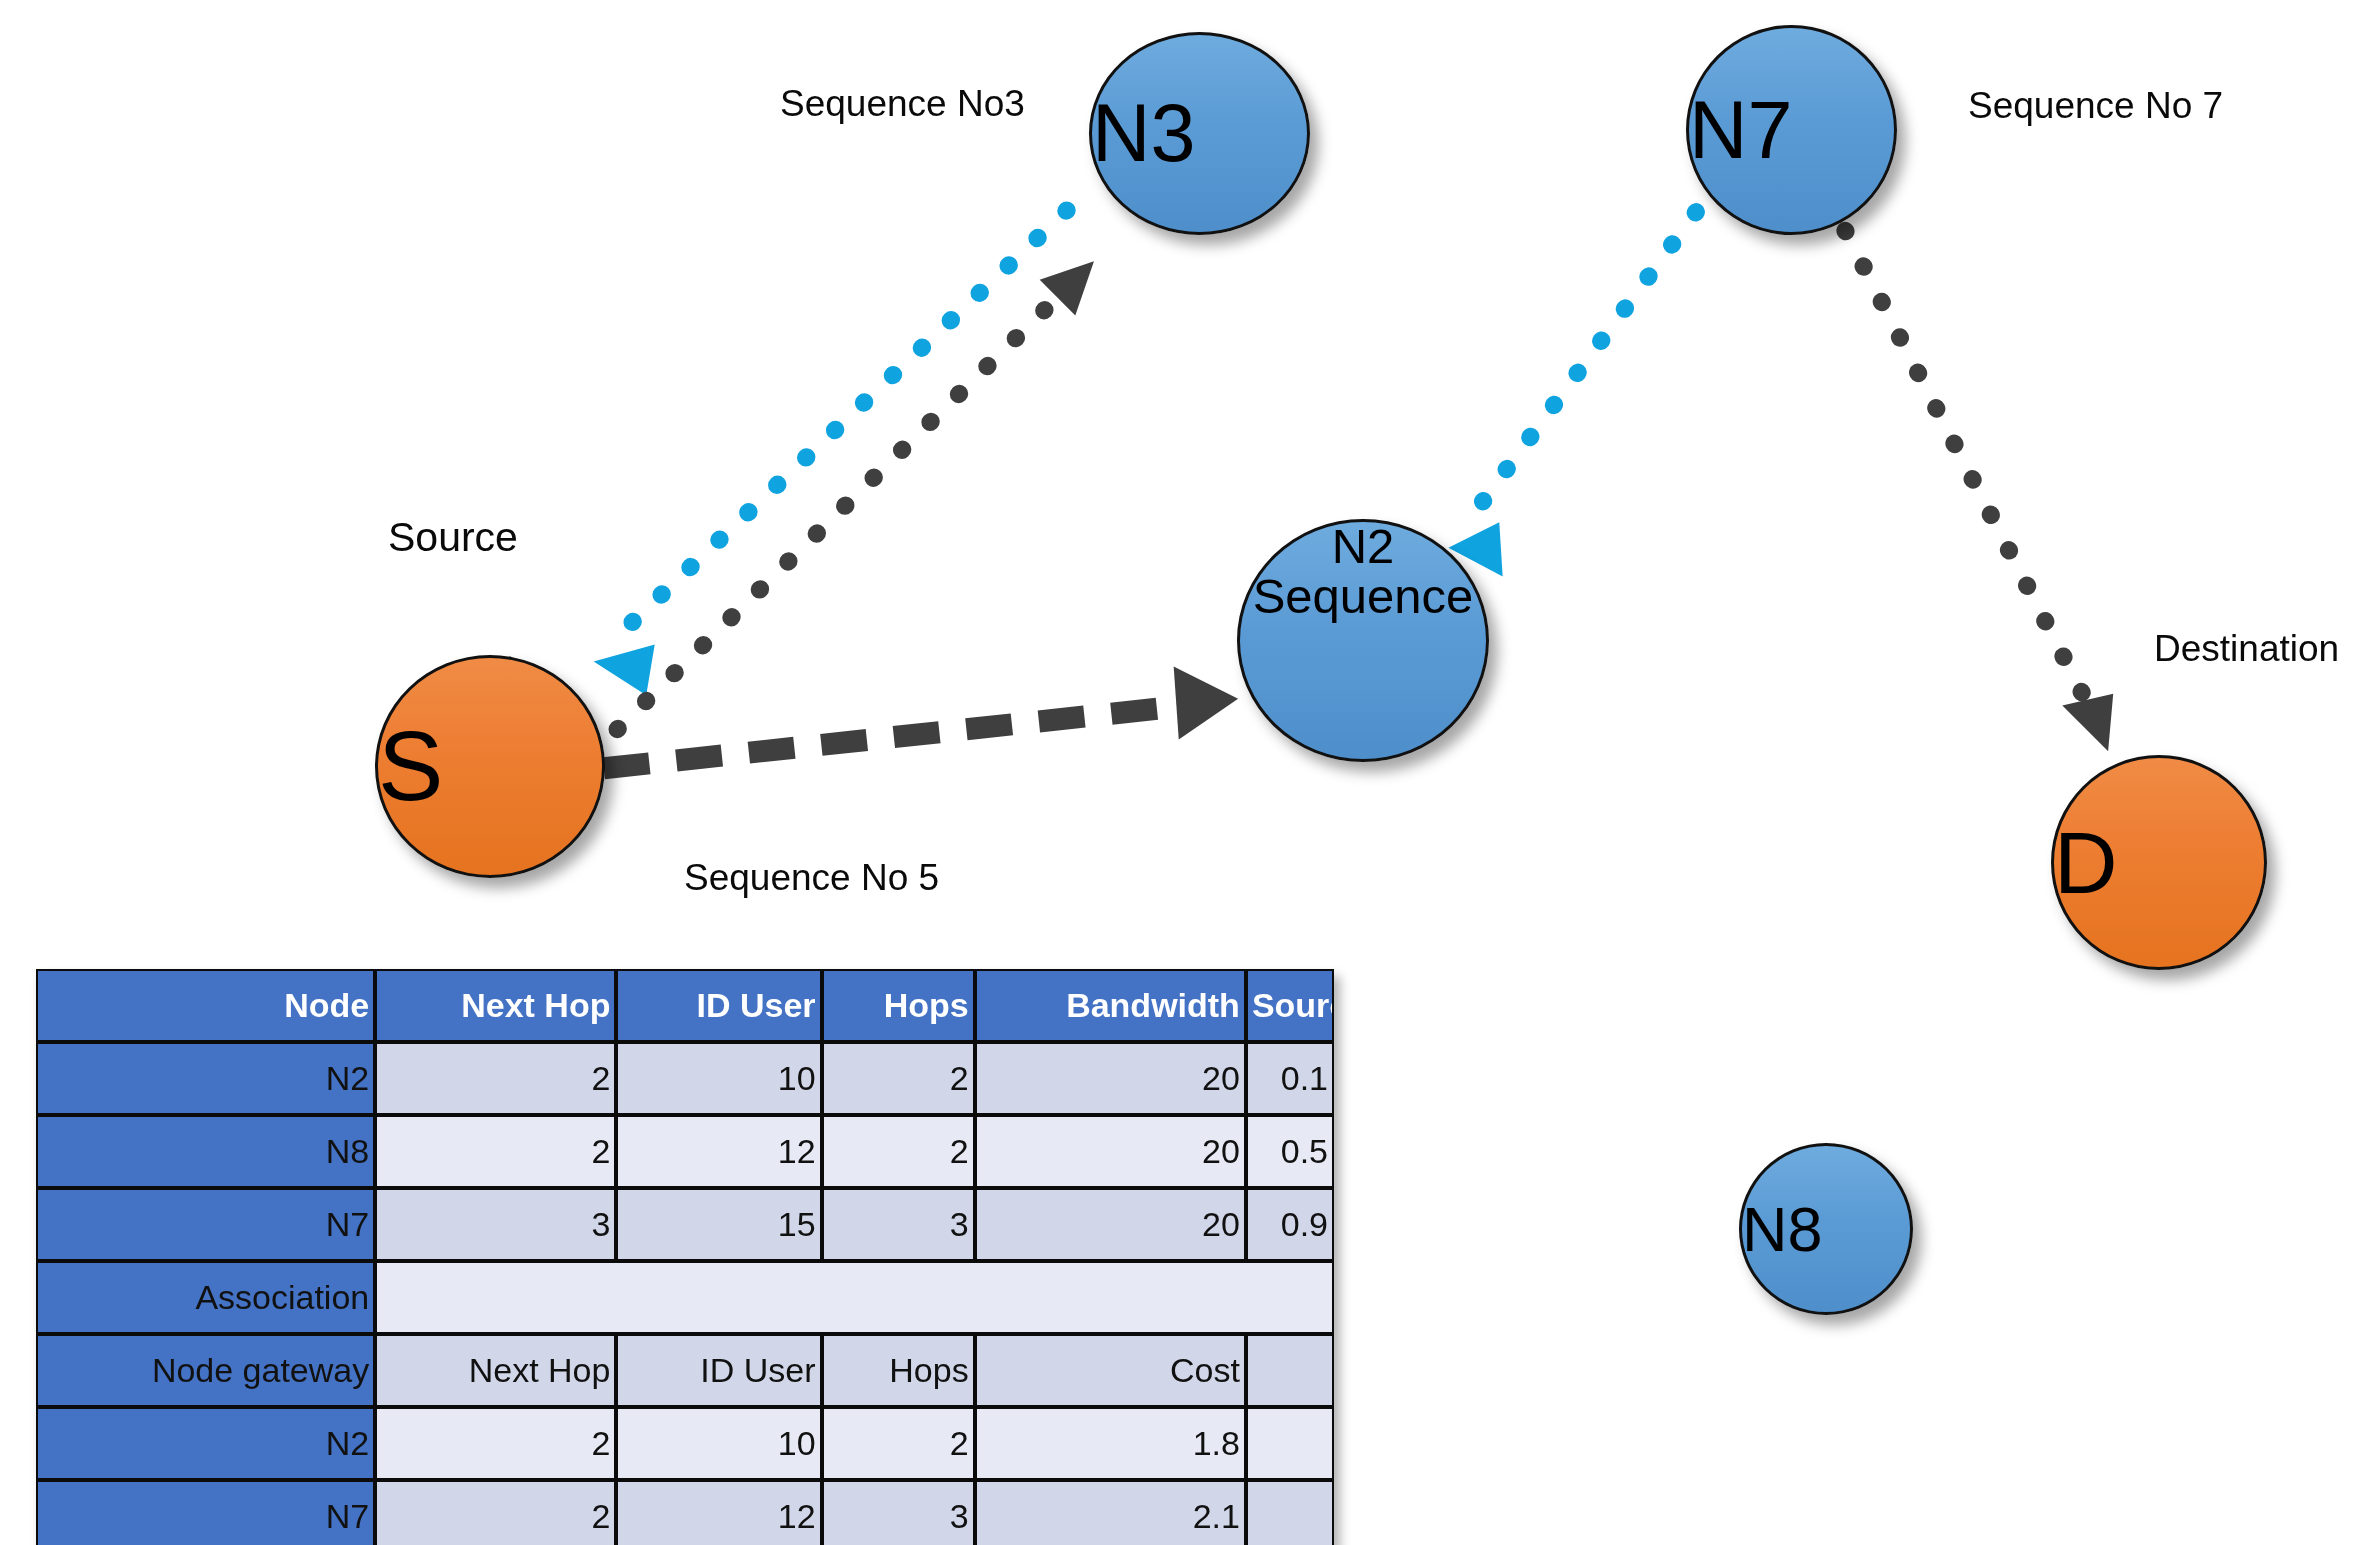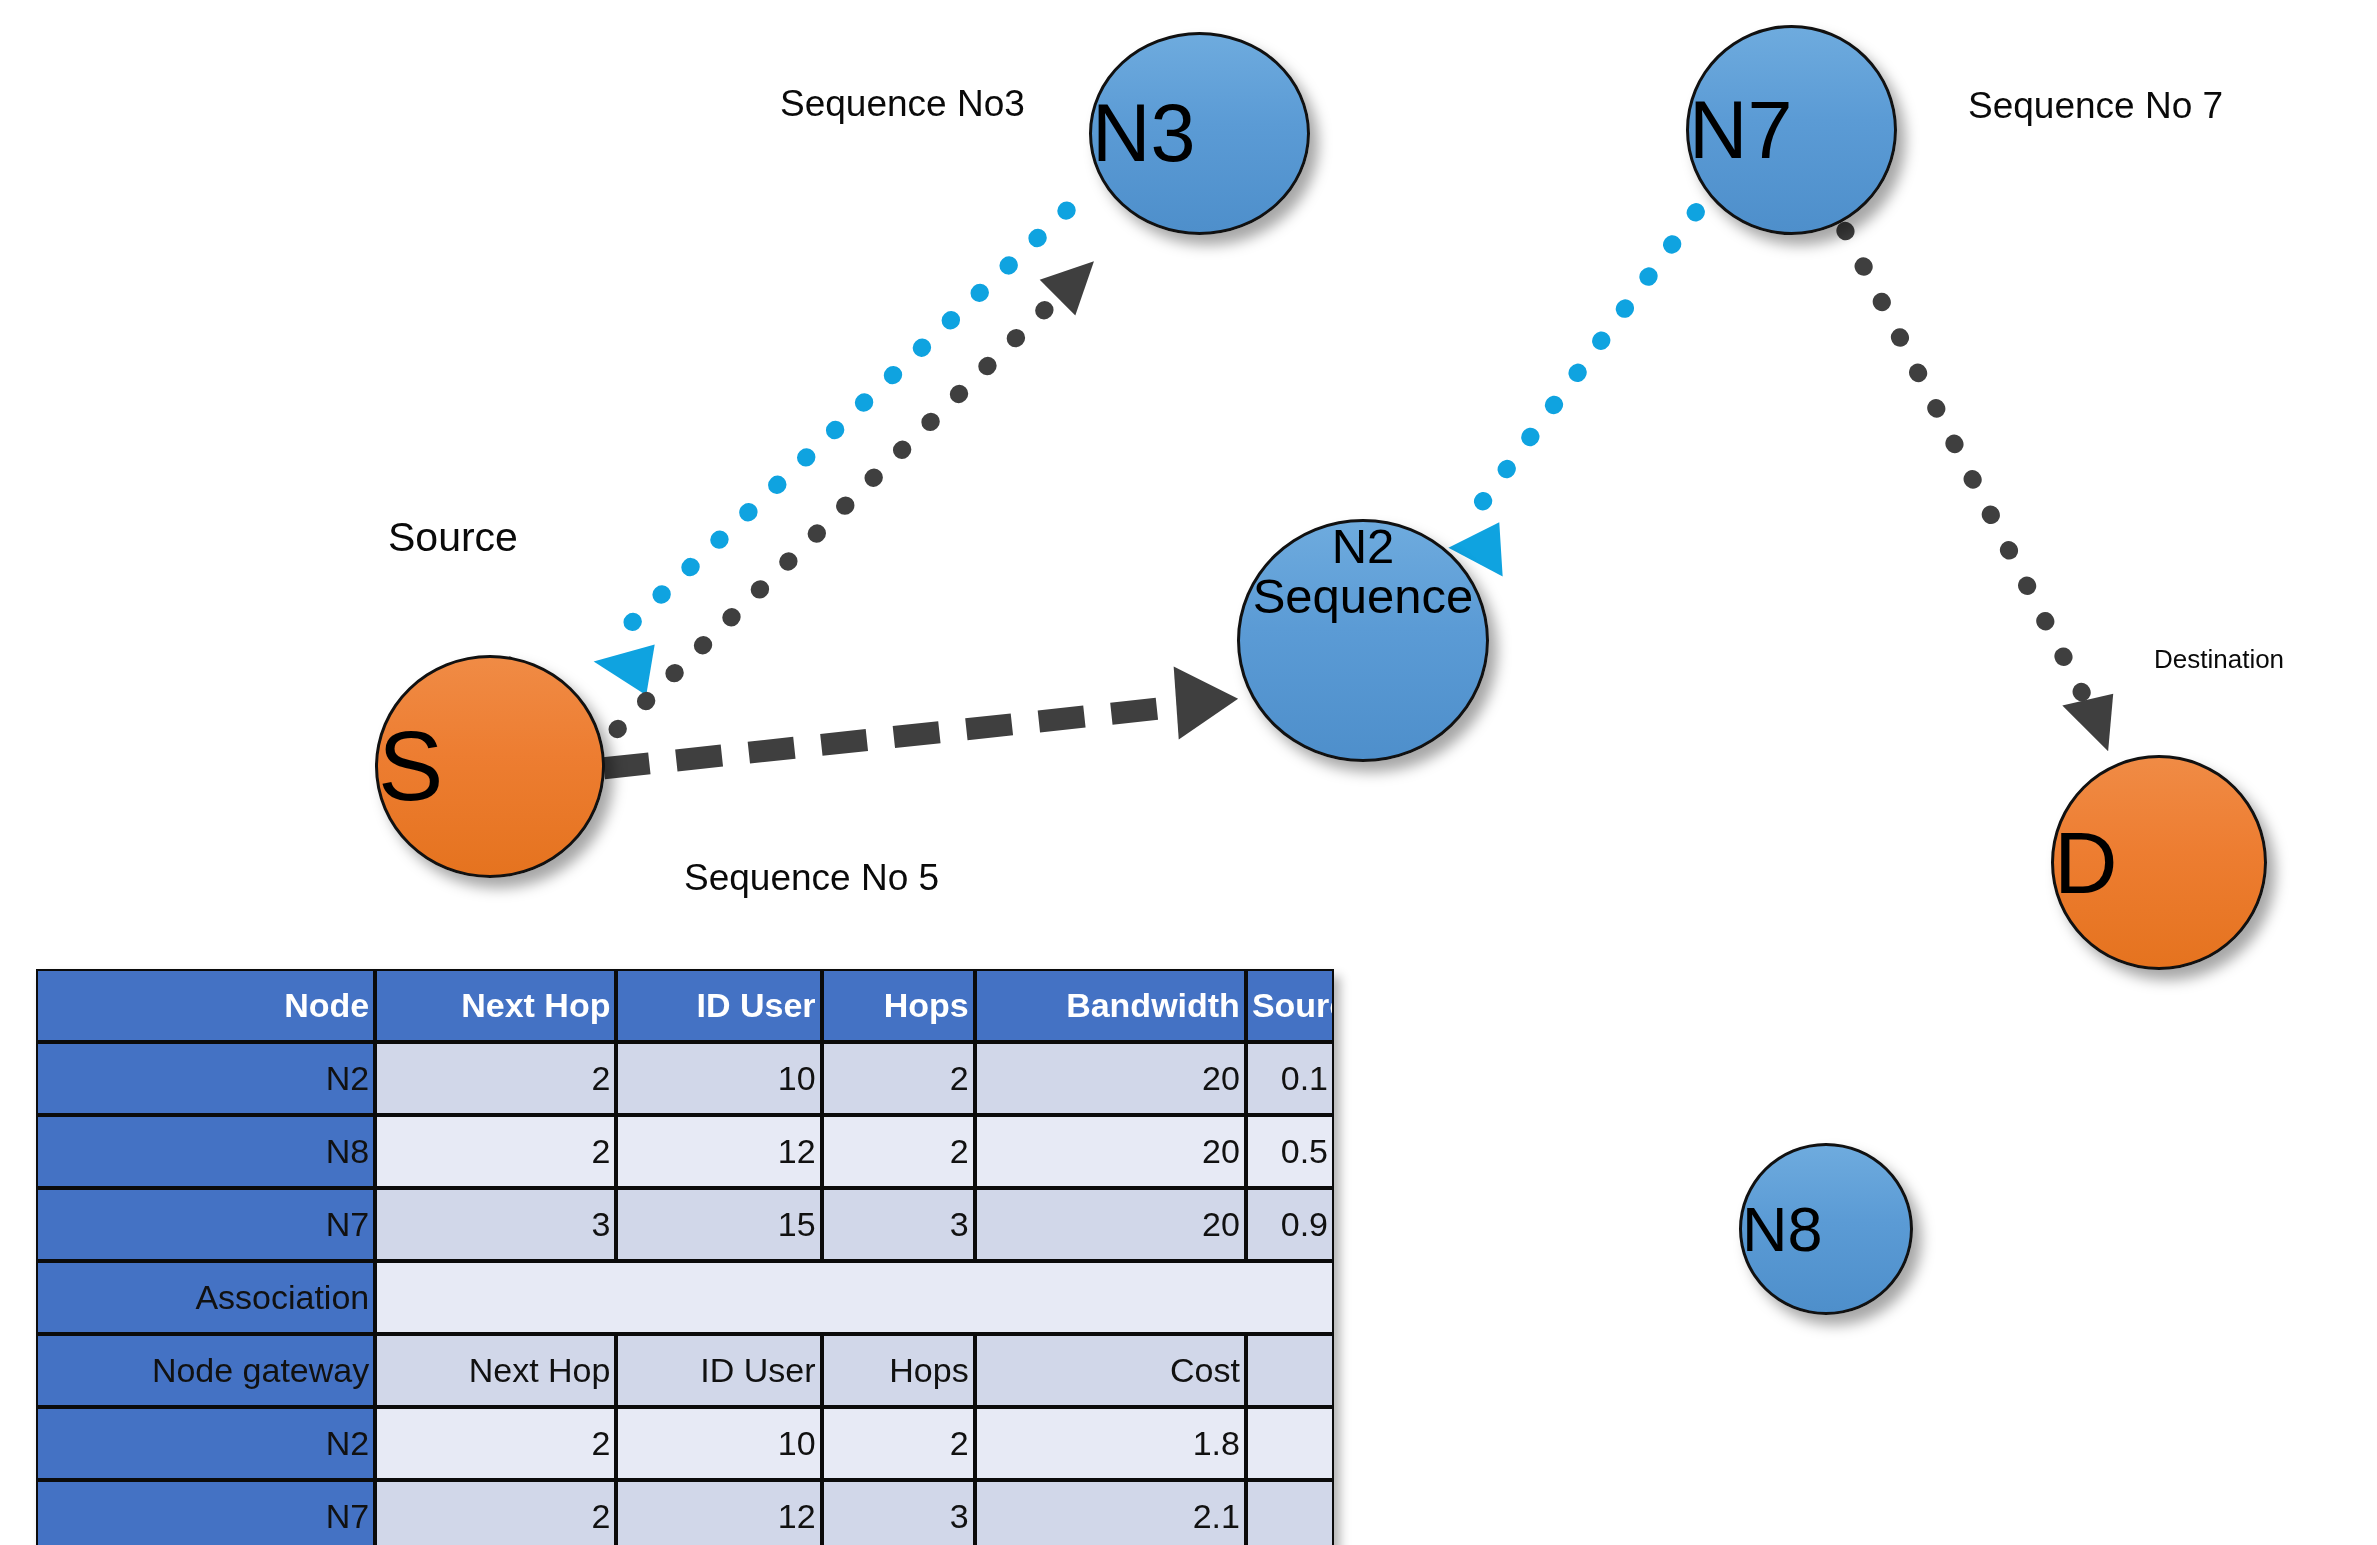--- a/index.html
+++ b/index.html
@@ -102,21 +102,21 @@
   </div>
 
   <div class="lbl" style="left:780px;top:83px;font-size:37px;text-align:center;">Sequence No3</div>
 
   <div class="lbl" style="left:1968px;top:85px;font-size:37px;">Sequence No 7</div>
 
   <div class="lbl" style="left:388px;top:494px;font-size:41px;margin-top:20px;">Source</div>
 
   <div class="lbl" style="left:640px;top:857px;font-size:37px;margin-left:44px;">Sequence No 5</div>
 
-  <div class="lbl" style="left:2154px;top:644px;font-size:26px;">Destination</div>
+  <div class="lbl" style="left:2154px;top:628px;font-size:37px;">Destination</div>
 
   <table id="routing-table">
     <colgroup>
       <col class="c0">
         <col class="c1">
         <col class="c2">
       <col class="c3">
         <col class="c4">
         <col class="c5">
     </colgroup>

